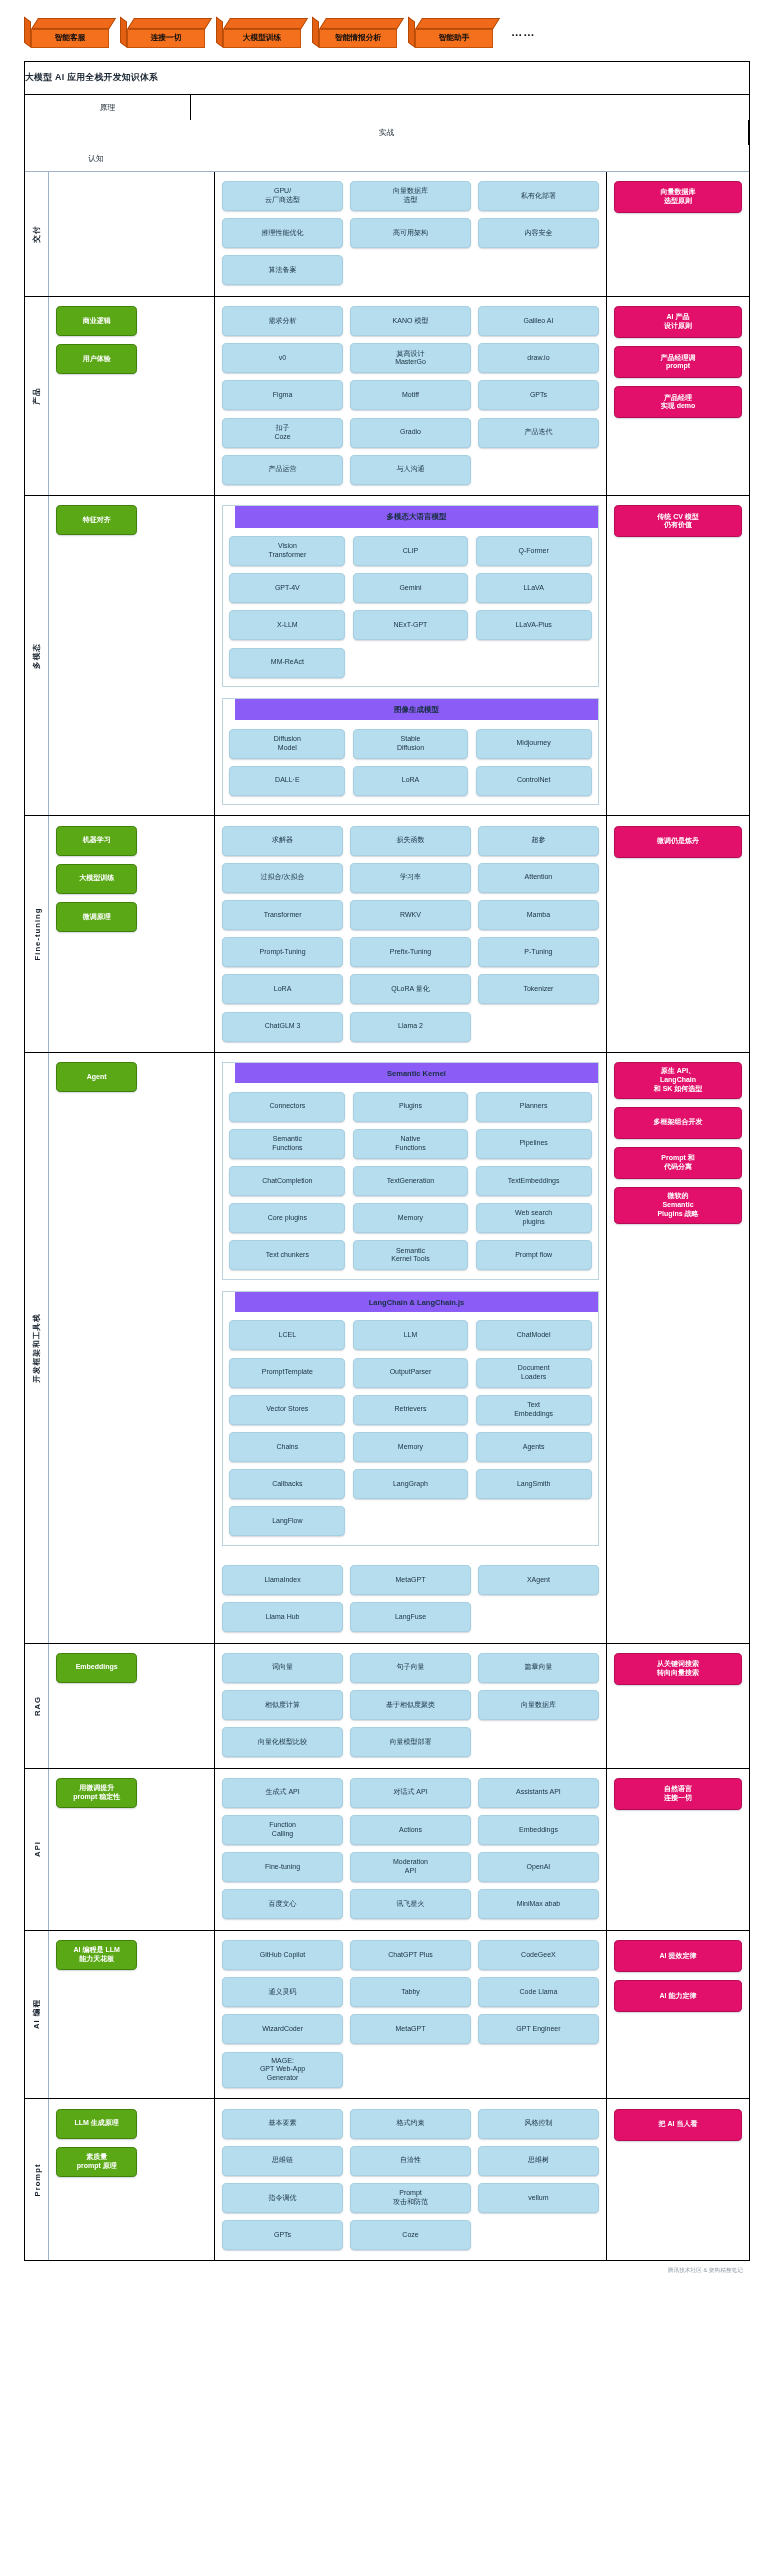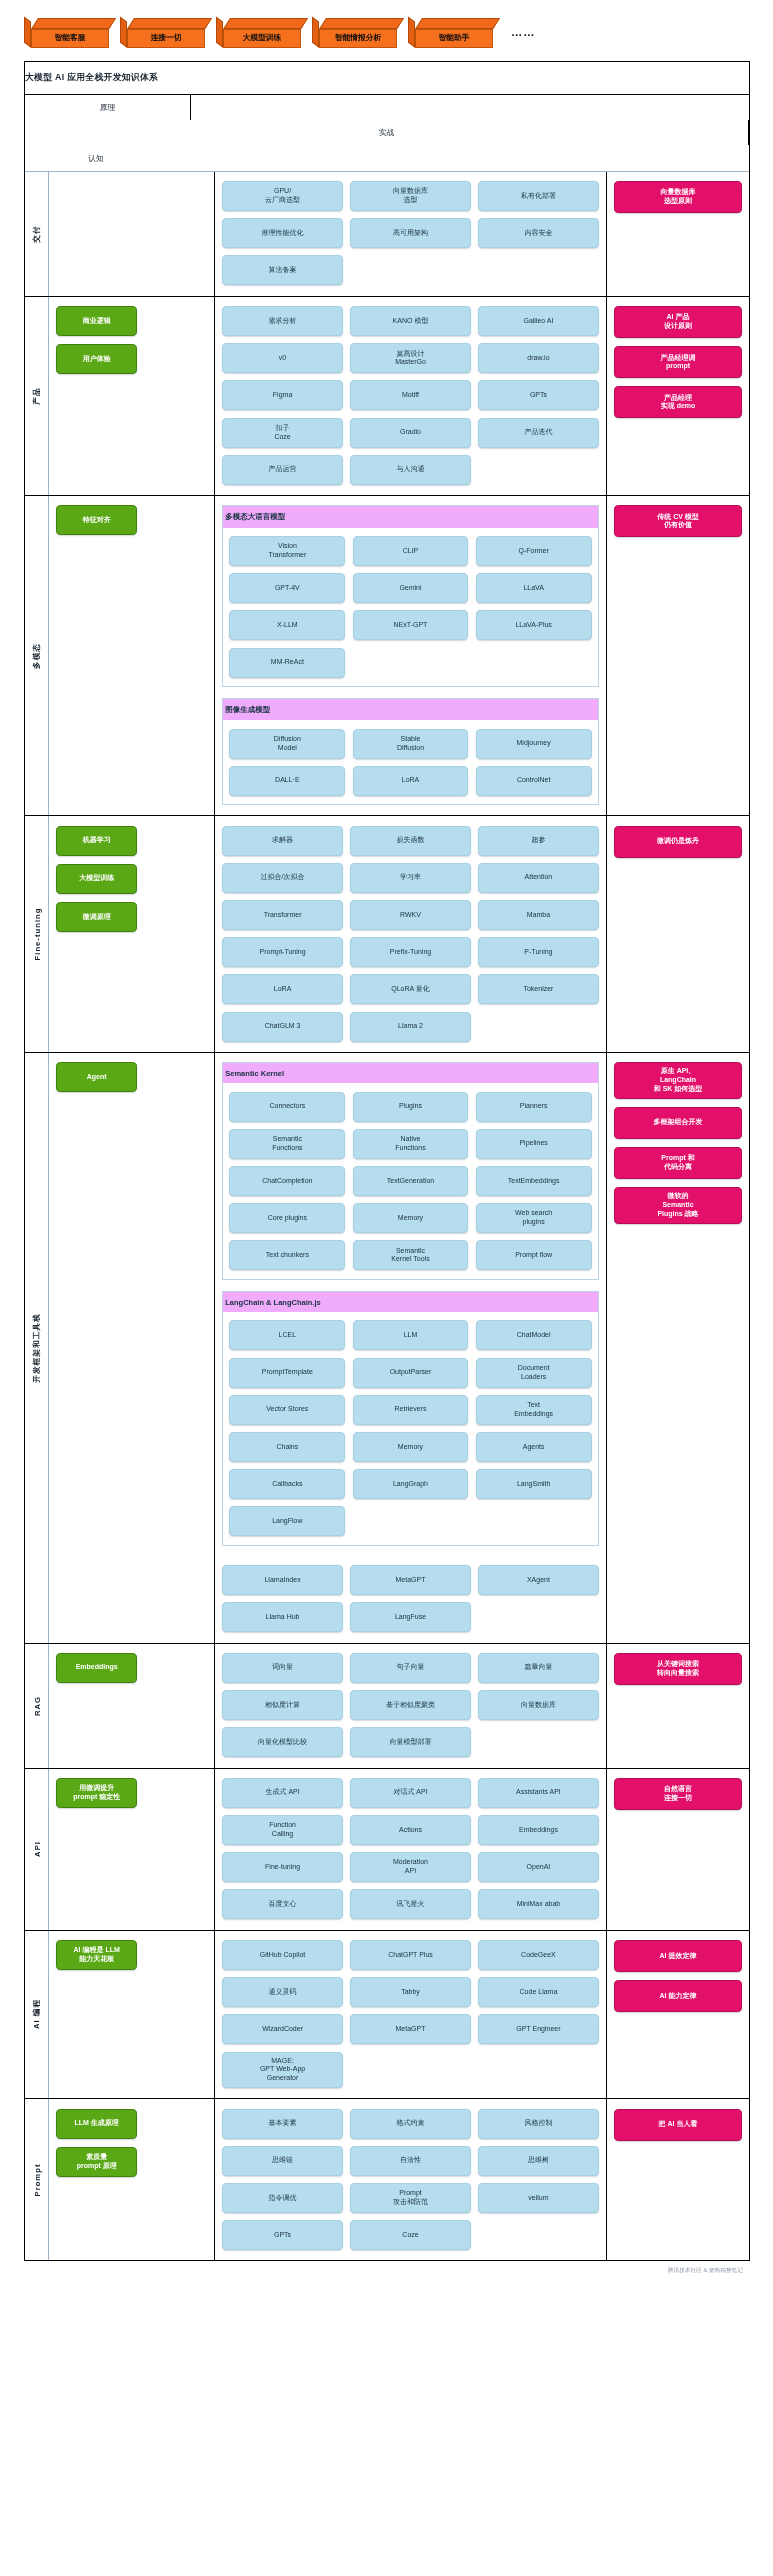--- a/index.html
+++ b/index.html
@@ -132,27 +132,28 @@
   .cog-stack .chip { min-height: 32px; }
 
   
   .group {
     border: 0.5px solid #bcd3e2;
     background: #ffffff;
     margin-bottom: 11.3px;
   }
   .group:last-child { margin-bottom: 0; }
   .group-title {
-    background: #f0abfc;
+    background: #8b5cf6;
     border-bottom: 0.5px solid #ffffff;
-    text-align: left;
+    text-align: center;
     font-weight: 700;
     font-size: 7.5px;
     padding: 5.7px 2.1px;
     color: #15303f;
+    margin-left: 12px;
   }
   .group-body { padding: 7.2px 6.2px 8.2px 6.2px; }
 
   .stack-gap { height: 8.2px; }
 
   
   .footer {
     text-align: right;
     padding: 5.2px 31px 7.2px 0;
     font-size: 5.7px;

